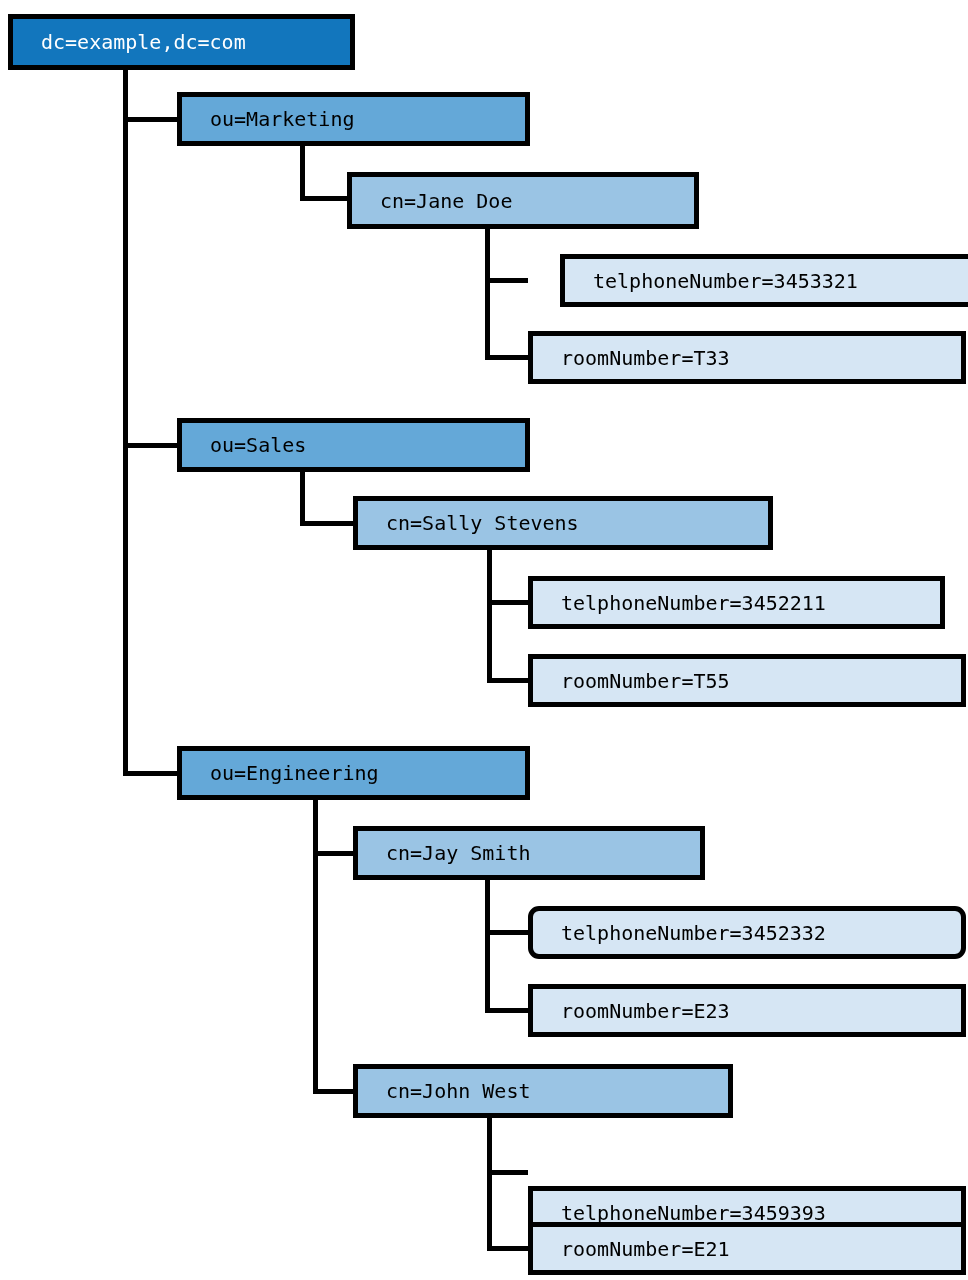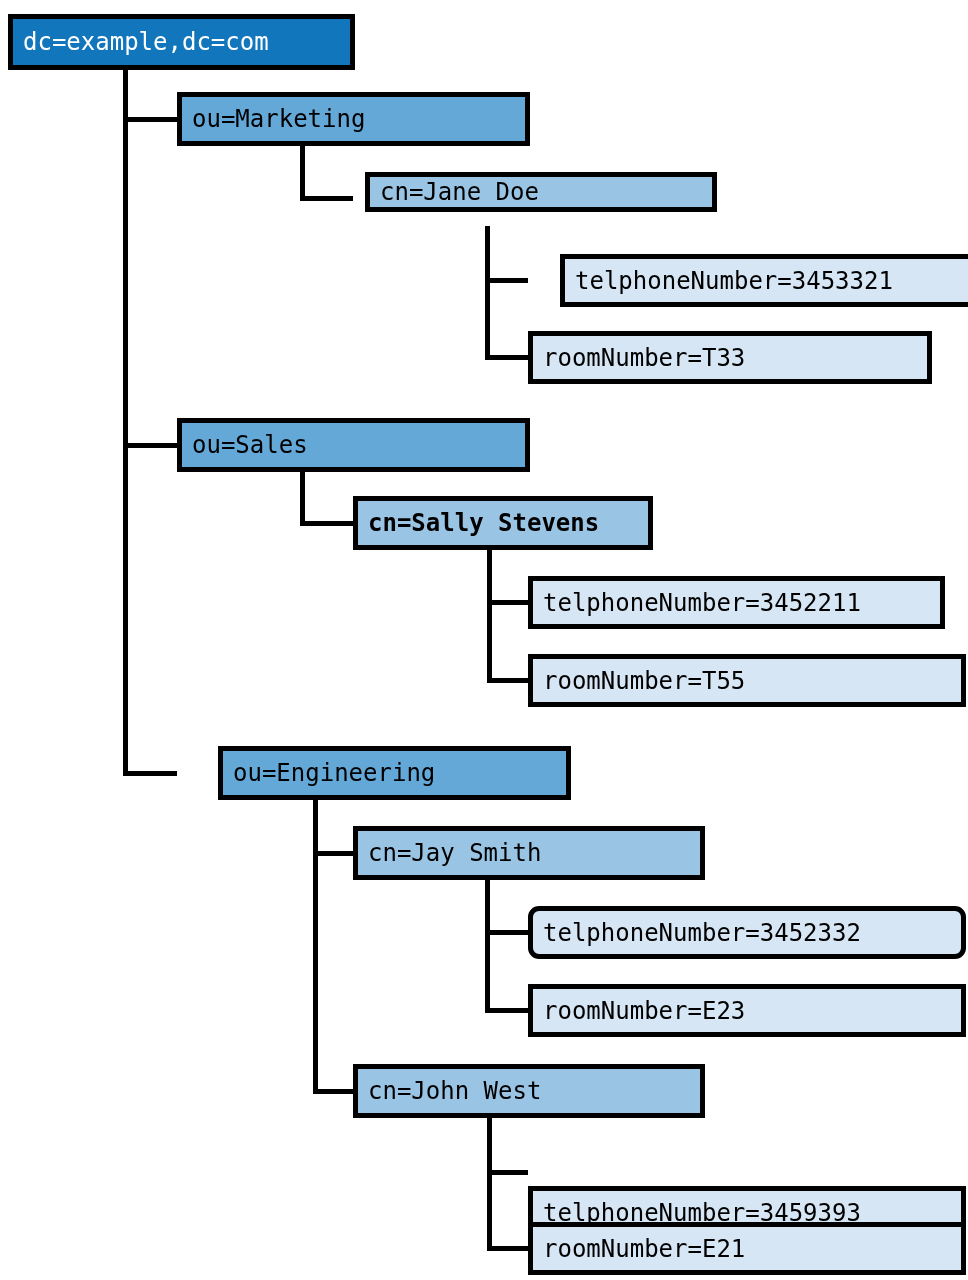--- a/index.html
+++ b/index.html
@@ -14,22 +14,22 @@
     background: #ffffff;
     overflow: hidden;
     font-family: "DejaVu Sans Mono", "Liberation Mono", monospace;
   }
   .node {
     position: absolute;
     box-sizing: border-box;
     border: 5px solid var(--line, #000000);
     display: flex;
     align-items: center;
-    padding-left: 10px;
-    font-size: 24px;
+    padding-left: 28px;
+    font-size: 20px;
     line-height: 1;
     white-space: nowrap;
     color: var(--node-text, #000000);
     overflow: hidden;
   }
   .node.root {
     background: var(--root-fill, #1276bd);
     color: var(--root-text, #ffffff);
   }
   .node.ou   { background: var(--ou-fill,   #64a8d8); }
@@ -75,33 +75,33 @@
   <div class="line" style="left:487px; top:1118px; width:5px;  height:133px;"></div>
   <div class="line" style="left:487px; top:1170px; width:41px; height:5px;"></div>
   <div class="line" style="left:487px; top:1246px; width:41px; height:5px;"></div>
 
   <div class="node root" style="left:8px; top:14px; width:347px; height:56px;">dc=example,dc=com</div>
 
   <div class="node ou" style="left:177px; top:418px; width:353px; height:54px;">ou=Sales</div>
 
   <div class="node ou" style="left:177px; top:92px; width:353px; height:54px;">ou=Marketing</div>
 
-  <div class="node ou" style="left:177px; top:746px; width:353px; height:54px;margin-left:41px;">ou=Engineering</div>
+  <div class="node ou" style="left:177px; top:746px; width:353px; height:54px;">ou=Engineering</div>
 
-  <div class="node cn" style="left:365px; top:172px; width:352px; height:40px;">cn=Jane Doe</div>
+  <div class="node cn" style="left:347px; top:172px; width:352px; height:57px;">cn=Jane Doe</div>
 
-  <div class="node cn" style="left:353px; top:496px; width:300px; height:54px;font-weight:bold;">cn=Sally Stevens</div>
+  <div class="node cn" style="left:353px; top:496px; width:420px; height:54px;">cn=Sally Stevens</div>
 
   <div class="node cn" style="left:353px; top:826px; width:352px; height:54px;">cn=Jay Smith</div>
 
-  <div class="node cn" style="left:353px; top:1064px; width:352px; height:54px;">cn=John West</div>
+  <div class="node cn" style="left:353px; top:1064px; width:380px; height:54px;">cn=John West</div>
 
   <div class="node attr" style="left:528px; top:254px; width:438px; height:53px;margin-left:32px;">telphoneNumber=3453321</div>
 
-  <div class="node attr" style="left:528px; top:331px; width:404px; height:53px;text-align:right;">roomNumber=T33</div>
+  <div class="node attr" style="left:528px; top:331px; width:438px; height:53px;text-align:right;">roomNumber=T33</div>
 
   <div class="node attr" style="left:528px; top:576px; width:417px; height:53px;">telphoneNumber=3452211</div>
 
   <div class="node attr" style="left:528px; top:654px; width:438px; height:53px;">roomNumber=T55</div>
 
   <div class="node attr" style="left:528px; top:906px; width:438px; height:53px;border-radius:11px;">telphoneNumber=3452332</div>
 
   <div class="node attr" style="left:528px; top:984px; width:438px; height:53px;">roomNumber=E23</div>
 
   <div class="node attr" style="left:528px; top:1146px; width:438px; height:53px;margin-top:40px;">telphoneNumber=3459393</div>

